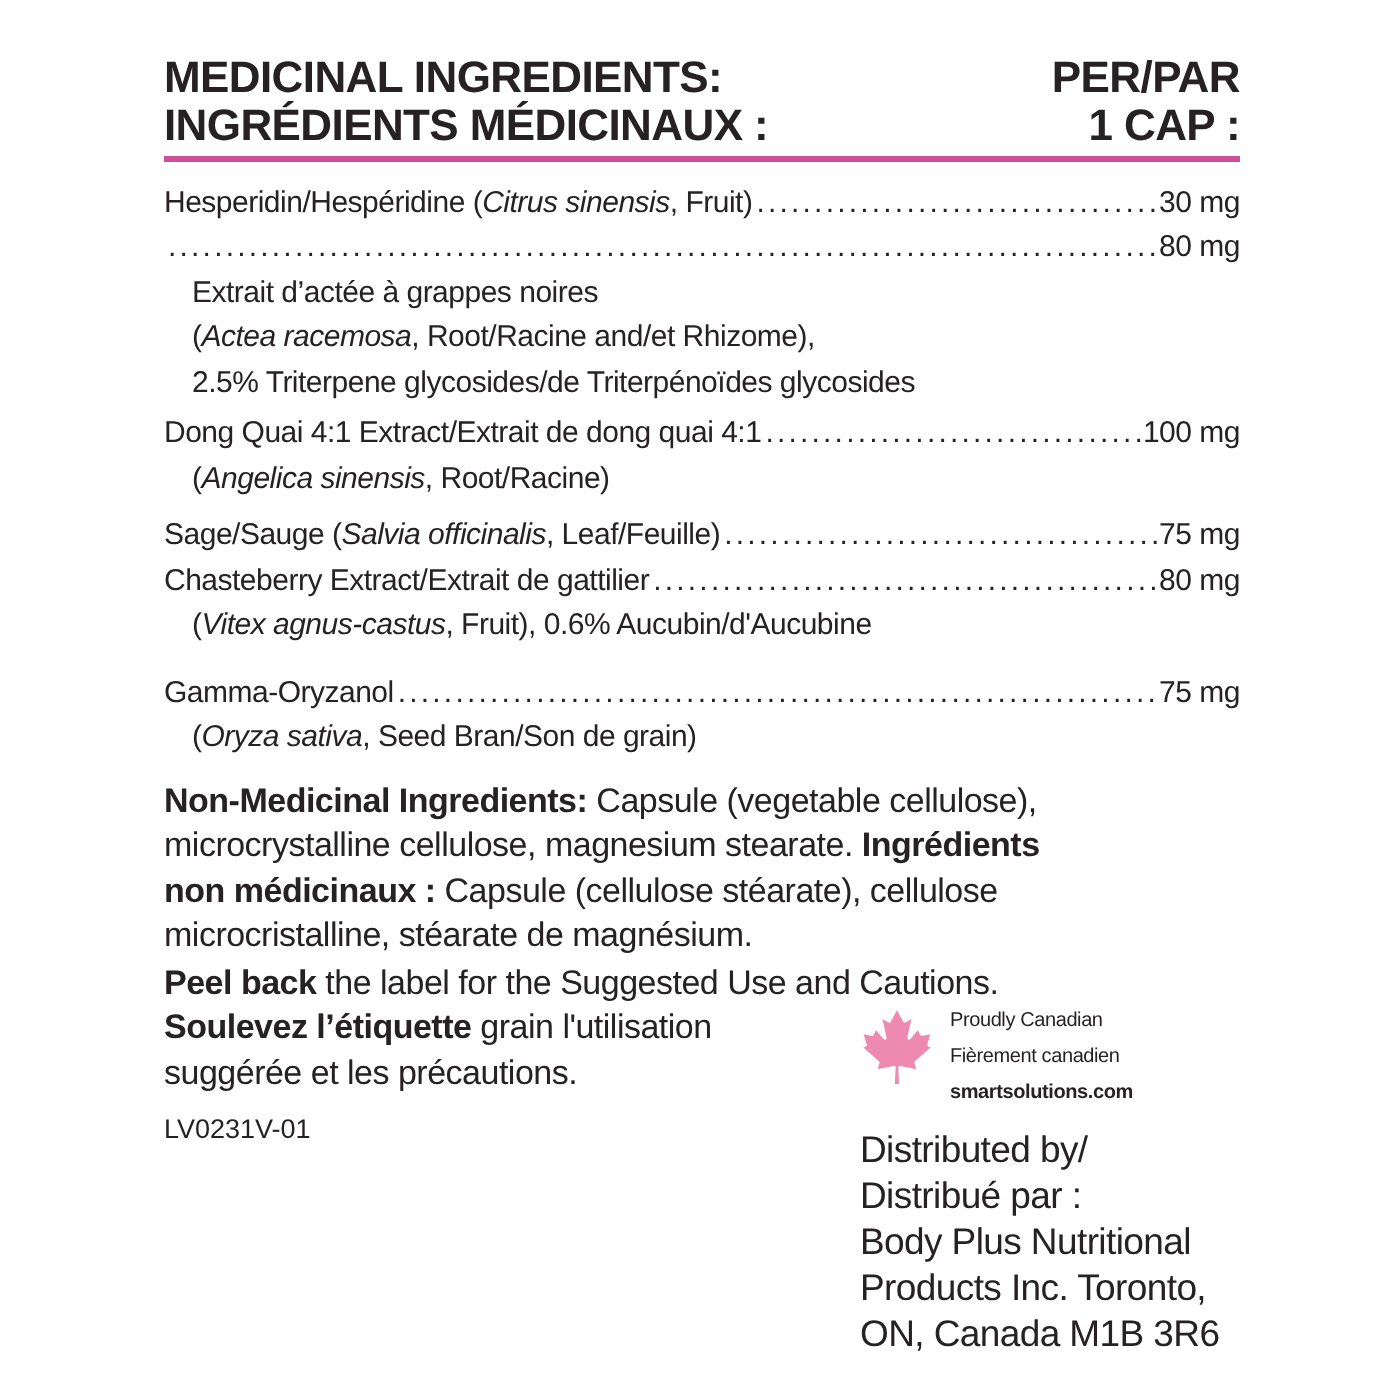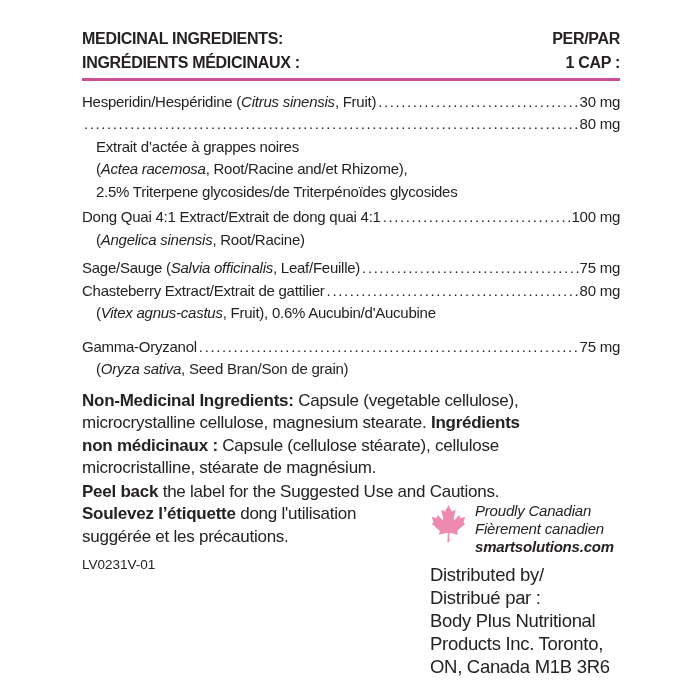--- a/index.html
+++ b/index.html
@@ -1,20 +1,20 @@
 <!DOCTYPE html>
 <html><head>
 <meta charset="utf-8">
 <style>
   html,body{margin:0;padding:0;background:#ffffff;}
   body{width:700px;height:700px;font-family:"Liberation Sans",sans-serif;color:#262223;-webkit-font-smoothing:antialiased;}
   .label{position:relative;width:700px;height:700px;box-sizing:border-box;padding:27px 80px 0 82px;overflow:hidden;}
 
   
-  .hdr{display:flex;justify-content:space-between;align-items:flex-start;font-weight:bold;font-size:16px;line-height:24px;letter-spacing:-0.3px;}
+  .hdr{display:flex;justify-content:space-between;align-items:flex-start;font-weight:bold;font-size:22px;line-height:24px;letter-spacing:-0.3px;}
   .hdr .hright{text-align:right;}
   .rule{height:2.5px;margin-top:3px;}
 
   
   .ing{margin-top:10px;font-size:15px;line-height:22.5px;letter-spacing:-0.25px;}
   .row{display:flex;align-items:baseline;}
   .row .txt{white-space:nowrap;}
   .cont{padding-left:14px;}
   .leader{flex:1 1 auto;overflow:hidden;white-space:nowrap;min-width:8px;padding:0 2px;}
   .leader::after{content:"....................................................................................................";letter-spacing:1.6px;}
@@ -25,21 +25,21 @@
   
   .para{font-size:17px;line-height:22.5px;letter-spacing:-0.25px;}
   #nonmed{margin-top:9px;}
   #peel{margin-top:1px;}
   .lot{margin-top:9px;font-size:13.5px;letter-spacing:0;}
 
   
   .rightcol{position:absolute;left:430px;top:502px;width:250px;}
   .canadian{display:flex;align-items:flex-start;}
   .canadian .leaf{flex:0 0 auto;margin-top:3px;}
-  .canadian .ctext{margin-left:8px;font-size:15px;line-height:18px;letter-spacing:-0.2px;font-style:italic;}
+  .canadian .ctext{margin-left:8px;font-size:10px;line-height:18px;letter-spacing:-0.2px;}
   .distrib{margin-top:7px;font-size:18.5px;line-height:23px;letter-spacing:-0.3px;}
 </style>
 </head>
 <body style="color: rgb(38, 34, 35);">
 
 <div class="label">
 
   <div class="hdr">
     <div class="hleft">
       <div>MEDICINAL INGREDIENTS:</div>
@@ -105,21 +105,21 @@
 
   <div class="para" id="nonmed">
       <div><span class="bd">Non-Medicinal Ingredients:</span><span> Capsule (vegetable cellulose),</span></div>
       <div><span>microcrystalline cellulose, magnesium stearate. </span><span class="bd">Ingrédients</span></div>
       <div><span class="bd">non médicinaux :</span><span> Capsule (cellulose stéarate), cellulose</span></div>
       <div><span>microcristalline, stéarate de magnésium.</span></div>
     </div>
 
   <div class="para" id="peel">
       <div><span class="bd">Peel back</span><span> the label for the Suggested Use and Cautions.</span></div>
-      <div><span class="bd">Soulevez l’étiquette</span><span> dong l'utilisation</span></div>
+      <div><span class="bd">Soulevez l’étiquette</span><span> grain l'utilisation</span></div>
       <div><span>suggérée et les précautions.</span></div>
     </div>
 
   <div class="lot">LV0231V-01</div>
 
   <div class="rightcol">
     <div class="canadian">
       <svg class="leaf" width="37" height="37" viewBox="0 0 512 512" aria-hidden="true">
         <path id="leafpath" d="M383.8 351.7c2.5-2.5 105.2-92.4 105.2-92.4l-17.5-7.5c-10-4.9-7.4-11.5-5-17.4 2.4-7.6 20.1-67.3 20.1-67.3s-47.7 10-57.7 12.5c-7.5 2.4-10-2.5-12.5-7.5s-15-32.4-15-32.4-52.6 59.9-55.1 62.3c-10 7.5-20.1 0-17.6-10 0-10 27.6-129.6 27.6-129.6s-30.1 17.4-40.1 22.4c-7.5 5-12.6 5-17.6-5C293.5 72.3 255.9 0 255.9 0s-37.5 72.3-42.5 79.8c-5 10-10 10-17.6 5-10-5-40.1-22.4-40.1-22.4s27.6 119.6 27.6 129.6c2.5 10-7.5 17.5-17.6 10-2.5-2.5-55.1-62.3-55.1-62.3S98.1 167 95.6 172s-5 9.9-12.5 7.5C73 177 25.4 167 25.4 167s17.6 59.7 20.1 67.3c2.4 6 5 12.5-5 17.4L23 259.3s102.6 89.9 105.2 92.4c5.1 5 10 7.5 5.1 22.5-5.1 15-10.1 35.1-10.1 35.1s95.2-20.1 105.3-22.6c8.7-.9 18.3 2.5 18.3 12.5S241 512 241 512h30s-5.8-102.7-5.8-112.8 9.5-13.4 18.3-12.5c10 2.5 105.3 22.6 105.3 22.6s-5-20.1-10.1-35.1c-4.9-15-.1-17.5 5.1-22.5z" fill="#ee8ab0"></path>
       </svg>

